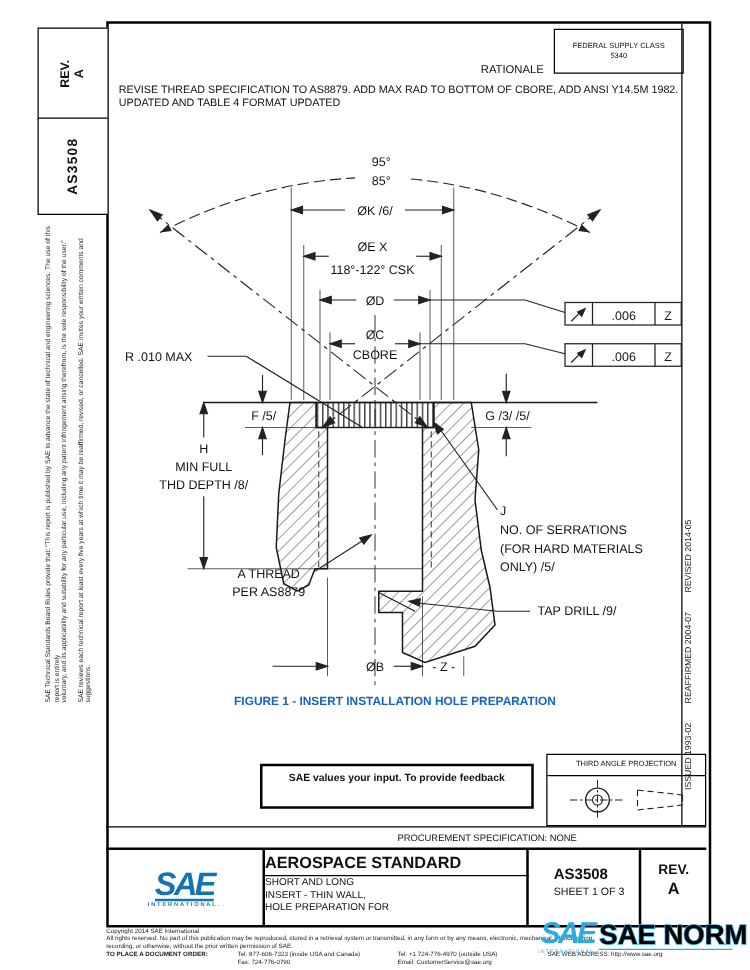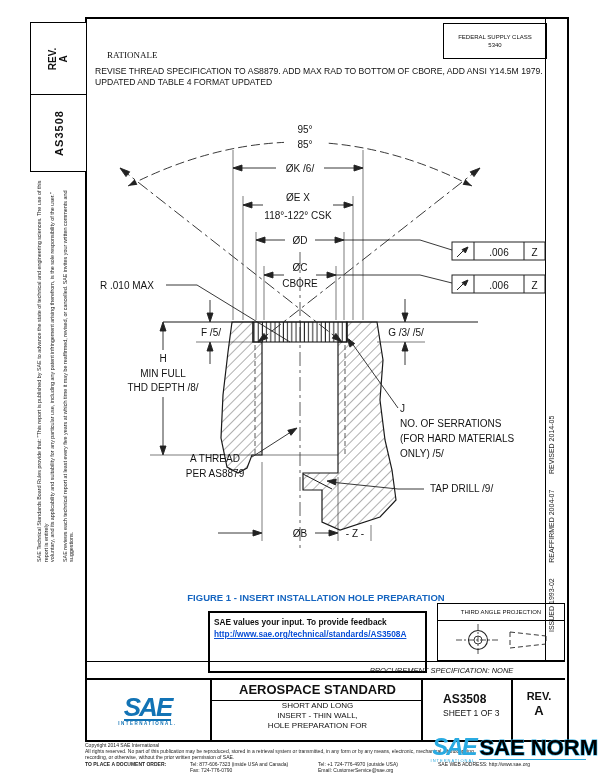--- a/index.html
+++ b/index.html
@@ -11,52 +11,52 @@
   .right-col-line{left:545px;top:19px;width:0;height:641px;border-left:1.2px solid #000;}
   .side-box{left:30px;width:55px;border:1.5px solid #000;display:flex;align-items:center;justify-content:center;background:#fff;}
   .rot{transform:rotate(-90deg);text-align:center;white-space:nowrap;}
   .rev-box{top:22px;height:72px;}
   .rev-box .rot{font-weight:bold;font-size:10px;line-height:11px;}
   .num-box{top:94px;height:76px;}
   .num-box .rot{font-weight:bold;font-size:11px;letter-spacing:1px;}
   .fsc-box{left:443px;top:23px;width:102px;height:34px;border:1.2px solid #000;
            display:flex;flex-direction:column;align-items:center;justify-content:center;
            font-size:6px;line-height:8px;text-align:center;}
-  .rationale-title{left:107px;top:50px;width:340px;text-align:left;font-size:9px;font-family:Liberation Serif, serif;}
+  .rationale-title{left:95px;top:50px;width:340px;text-align:right;font-size:9px;}
   .rationale{left:95px;top:66px;width:462px;font-size:8.6px;line-height:11px;}
   
   .left-disclaimer{left:36px;top:562px;width:392px;font-size:5.4px;line-height:6.5px;
                    transform:rotate(-90deg);transform-origin:0 0;color:#222;}
   .left-disclaimer .gap{margin-top:6px;}
   .right-edge{left:548px;top:632px;width:470px;font-size:7px;white-space:pre;
               transform:rotate(-90deg);transform-origin:0 0;color:#222;}
   
   .fig-caption{left:85px;top:556px;width:462px;text-align:center;font-size:9.5px;font-weight:bold;}
   svg text{font-family:"Liberation Sans",sans-serif;fill:#141414;}
   
-  .feedback{left:208px;top:611px;width:219px;height:62px;border:2px solid #000;
-            padding:3px 4px;font-size:8.3px;font-weight:bold;line-height:12px;box-sizing:border-box;}
+  .feedback{left:208px;top:611px;width:219px;height:36px;border:2px solid #000;
+            padding:3px 21px;font-size:8.3px;font-weight:bold;line-height:12px;box-sizing:border-box;}
   .feedback a{text-decoration:underline;cursor:pointer;}
   
   .proj{left:437px;top:603px;width:128px;height:58px;border:1.2px solid #000;box-sizing:border-box;}
   .proj .label{font-size:6px;text-align:center;line-height:16px;height:16px;border-bottom:1px solid #000;}
   
   .info-row{left:85px;top:661px;width:480px;height:17px;border-top:1.2px solid #000;}
   .info-row .cell{position:absolute;top:0;height:17px;font-size:7.5px;line-height:17px;}
   .cell-custodian{left:0;width:233px;padding-left:10px;box-sizing:border-box;border-right:1.2px solid #000;}
-  .cell-procurement{left:233px;width:247px;text-align:center;font-style:italic;}
+  .cell-procurement{left:233px;width:247px;text-align:left;}
   
   .title-block{left:85px;top:678px;width:480px;height:60px;border-top:2.5px solid #000;}
   .tb-div{position:absolute;top:0;height:60px;border-left:2px solid #000;}
   .sae-logo{position:absolute;left:0;top:0;width:125px;height:60px;display:flex;flex-direction:column;
             align-items:center;justify-content:center;}
   .sae-word{font-weight:900;font-style:italic;font-size:26px;letter-spacing:-2px;line-height:24px;
             border-bottom:2.5px solid;}
   .sae-sub{font-size:4.5px;letter-spacing:1.5px;font-weight:bold;}
-  .tb-title{position:absolute;left:127px;top:0;width:211px;text-align:center;}
+  .tb-title{position:absolute;left:127px;top:0;width:211px;text-align:left;}
   .tb-standard{font-weight:bold;font-size:13px;line-height:20px;border-bottom:1.2px solid #000;}
   .tb-sub{font-size:8px;line-height:10px;}
   .tb-num{position:absolute;left:348px;top:0;width:80px;padding:12px 0 0 10px;}
   .tb-docnum{font-weight:bold;font-size:12px;line-height:15px;}
   .tb-sheet{font-size:8.5px;line-height:13px;}
   .tb-rev{position:absolute;left:428px;top:0;width:52px;text-align:center;padding-top:10px;}
   .tb-rev-label{font-weight:bold;font-size:11px;line-height:13px;}
   .tb-rev-val{font-weight:bold;font-size:13px;line-height:15px;}
   
   .footer{left:85px;top:742px;width:500px;font-size:5px;line-height:6px;color:#222;}
@@ -95,21 +95,21 @@
   <div class="gap">SAE reviews each technical report at least every five years at which time it may be reaffirmed, revised, or cancelled. SAE invites your written comments and suggestions.</div>
 </div>
 <div class="abs right-edge">ISSUED 1993-02        REAFFIRMED 2004-07        REVISED 2014-05</div>
 
 <div class="abs fsc-box">
   <div>FEDERAL SUPPLY CLASS</div>
   <div>5340</div>
 </div>
 <div class="abs rationale-title">RATIONALE</div>
 <div class="abs rationale">
-  <div>REVISE THREAD SPECIFICATION TO AS8879. ADD MAX RAD TO BOTTOM OF CBORE, ADD ANSI Y14.5M 1979.</div>
+  <div>REVISE THREAD SPECIFICATION TO AS8879. ADD MAX RAD TO BOTTOM OF CBORE, ADD ANSI Y14.5M 1982.</div>
   <div>UPDATED AND TABLE 4 FORMAT UPDATED</div>
 </div>
 
 <svg class="abs" style="left:85px;top:112px;" width="462" height="492" viewBox="85 112 462 492">
   <defs>
     <pattern id="hatch" patternUnits="userSpaceOnUse" width="7" height="7" patternTransform="rotate(45)">
       <line x1="0" y1="0" x2="0" y2="7" stroke="#3a3a3a" stroke-width="0.8"></line>
     </pattern>
     <pattern id="serr" patternUnits="userSpaceOnUse" width="4.2" height="22">
       <line x1="2" y1="0" x2="2" y2="22" stroke="#222" stroke-width="1"></line>
@@ -244,25 +244,24 @@
   <text x="215" y="477" font-size="10" text-anchor="middle">PER AS8879</text>
   <text x="400" y="412" font-size="10">J</text>
   <text x="400" y="427" font-size="10">NO. OF SERRATIONS</text>
   <text x="400" y="442" font-size="10">(FOR HARD MATERIALS</text>
   <text x="400" y="457" font-size="10">ONLY) /5/</text>
   <text x="430" y="492" font-size="10">TAP DRILL /9/</text>
   <text x="300" y="537" font-size="10" text-anchor="middle">ØB</text>
   <text x="355" y="537" font-size="10" text-anchor="middle">- Z -</text>
 </svg>
 
-<div class="abs fig-caption" style="color: rgb(21, 101, 192); margin-top: 36px;">FIGURE 1 - INSERT INSTALLATION HOLE PREPARATION</div>
+<div class="abs fig-caption" style="color: rgb(21, 101, 192);">FIGURE 1 - INSERT INSTALLATION HOLE PREPARATION</div>
 
 <div class="abs feedback">
   <div>SAE values your input. To provide feedback</div>
-  <a style="color: rgb(10, 79, 214);">http://www.sae.org/technical/standards/AS3508A</a>
 </div>
 
 <div class="abs proj">
   <div class="label">THIRD ANGLE PROJECTION</div>
   <svg width="126" height="38" viewBox="0 0 126 38">
     <line x1="18" y1="19" x2="62" y2="19" stroke="#222" stroke-width="0.8" stroke-dasharray="6 2 2 2"></line>
     <line x1="40" y1="3" x2="40" y2="35" stroke="#222" stroke-width="0.8" stroke-dasharray="6 2 2 2"></line>
     <circle cx="40" cy="19" r="9.5" fill="none" stroke="#222" stroke-width="1.1"></circle>
     <circle cx="40" cy="19" r="4" fill="none" stroke="#222" stroke-width="0.9"></circle>
     <g stroke="#222" stroke-width="0.9" stroke-dasharray="5 3" fill="none">

